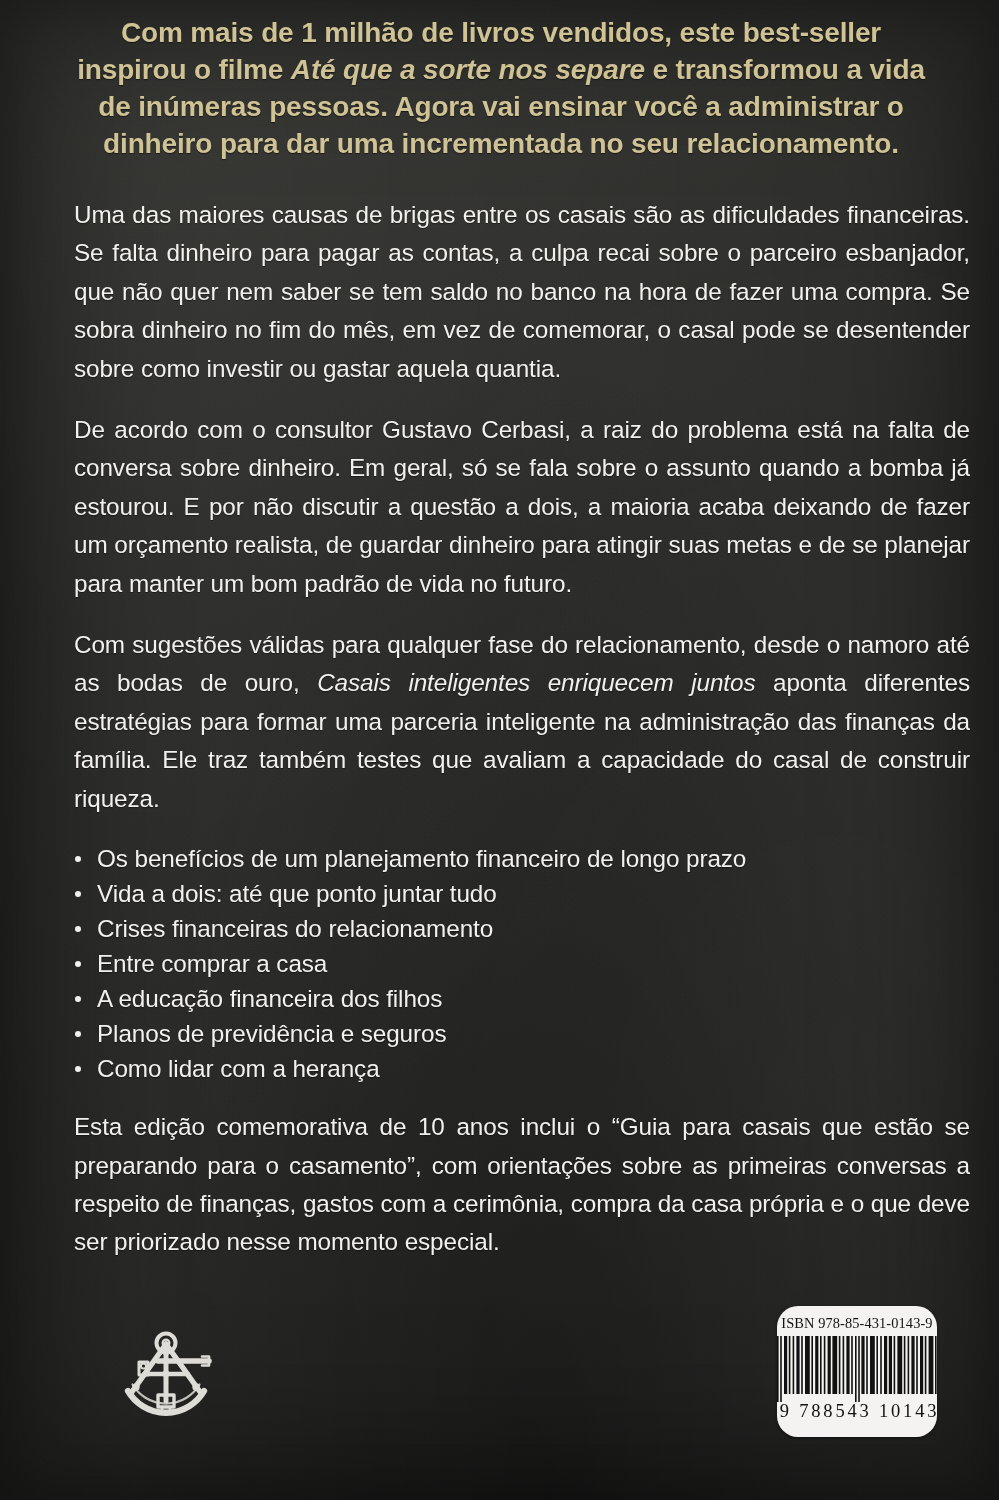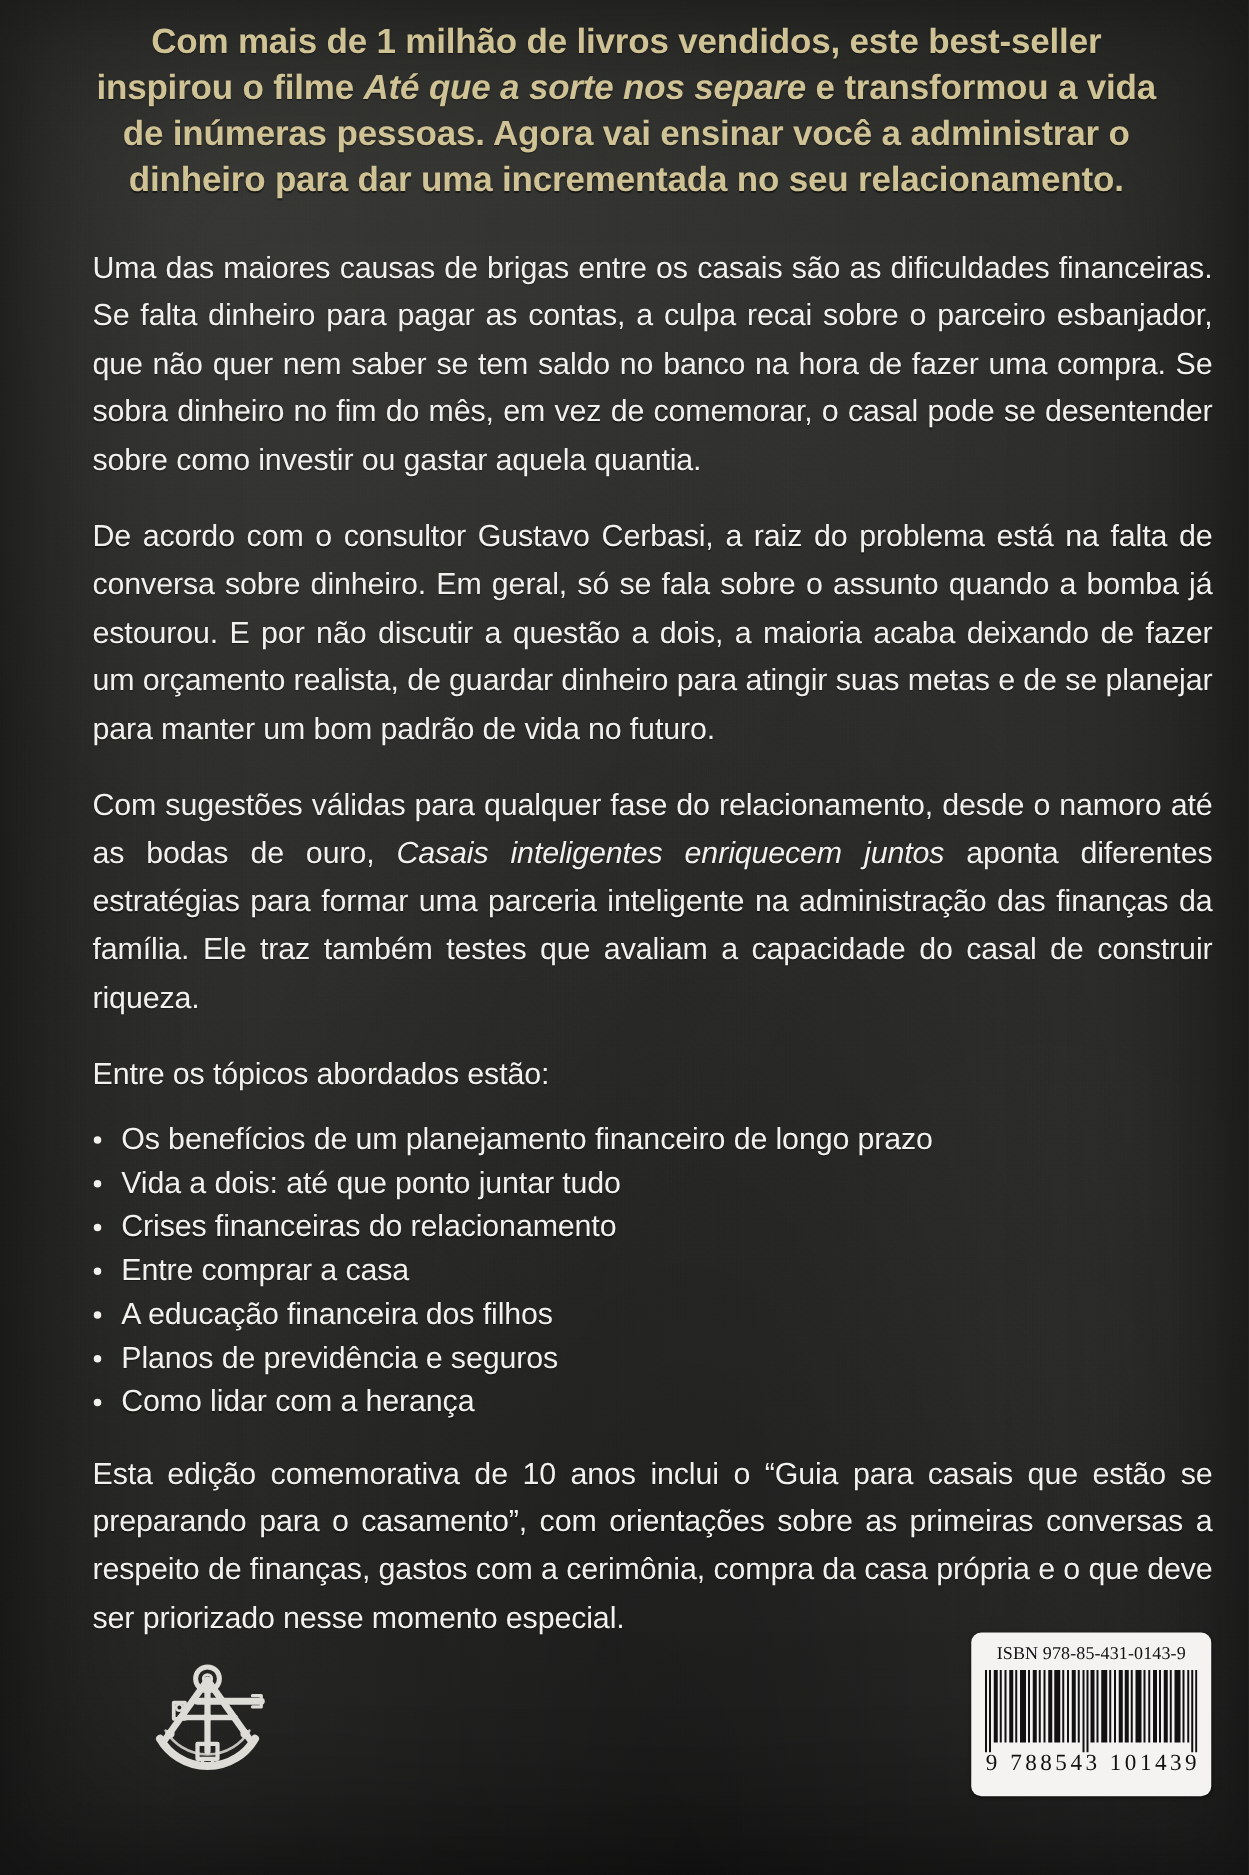--- a/index.html
+++ b/index.html
@@ -140,24 +140,24 @@
     letter-spacing: 5.2px;
     text-indent: 5.2px;
     text-shadow: 0 1px 1px rgba(0,0,0,0.5);
   }
 
   
   #barcode-label {
     position: absolute;
     left: 777px;
     top: 1306px;
-    width: 192px;
+    width: 160px;
     height: 131px;
     background: #f4f3f1;
-    border-radius: 8px;
+    border-radius: 21px;
     box-shadow: 0 1px 3px rgba(0,0,0,0.5);
     overflow: hidden;
   }
   #isbn-text {
     text-align: center;
     color: #111;
     font-family: "Liberation Serif", "DejaVu Serif", serif;
     font-size: 14.4px;
     letter-spacing: 0.1px;
     margin-top: 9px;
@@ -194,21 +194,20 @@
     </div>
 
     <div id="body-copy">
 
       <p class="para last-line-left">Uma das maiores causas de brigas entre os casais são as dificuldades financeiras. Se falta dinheiro para pagar as contas, a culpa recai sobre o parceiro esbanjador, que não quer nem saber se tem saldo no banco na hora de fazer uma compra. Se sobra dinheiro no fim do mês, em vez de comemorar, o casal pode se desentender sobre como investir ou gastar aquela quantia.</p>
 
       <p class="para last-line-left">De acordo com o consultor Gustavo Cerbasi, a raiz do problema está na falta de conversa sobre dinheiro. Em geral, só se fala sobre o assunto quando a bomba já estourou. E por não discutir a questão a dois, a maioria acaba deixando de fazer um orçamento realista, de guardar dinheiro para atingir suas metas e de se planejar para manter um bom padrão de vida no futuro.</p>
 
       <p class="para last-line-left"><span>Com sugestões válidas para qualquer fase do relacionamento, desde o namoro até as bodas de ouro, </span><em>Casais inteligentes enriquecem juntos</em><span> aponta diferentes estratégias para formar uma parceria inteligente na administração das finanças da família. Ele traz também testes que avaliam a capacidade do casal de construir riqueza.</span></p>
 
-      <div id="topics-intro">Entre os tópicos abordados estão:</div>
 
       <ul id="topics-list">
         <li><span class="bullet"></span><span>Os benefícios de um planejamento financeiro de longo prazo</span></li>
         <li><span class="bullet"></span><span>Vida a dois: até que ponto juntar tudo</span></li>
         <li><span class="bullet"></span><span>Crises financeiras do relacionamento</span></li>
         <li><span class="bullet"></span><span>Entre comprar a casa</span></li>
         <li><span class="bullet"></span><span>A educação financeira dos filhos</span></li>
         <li><span class="bullet"></span><span>Planos de previdência e seguros</span></li>
         <li><span class="bullet"></span><span>Como lidar com a herança</span></li>
       </ul>

